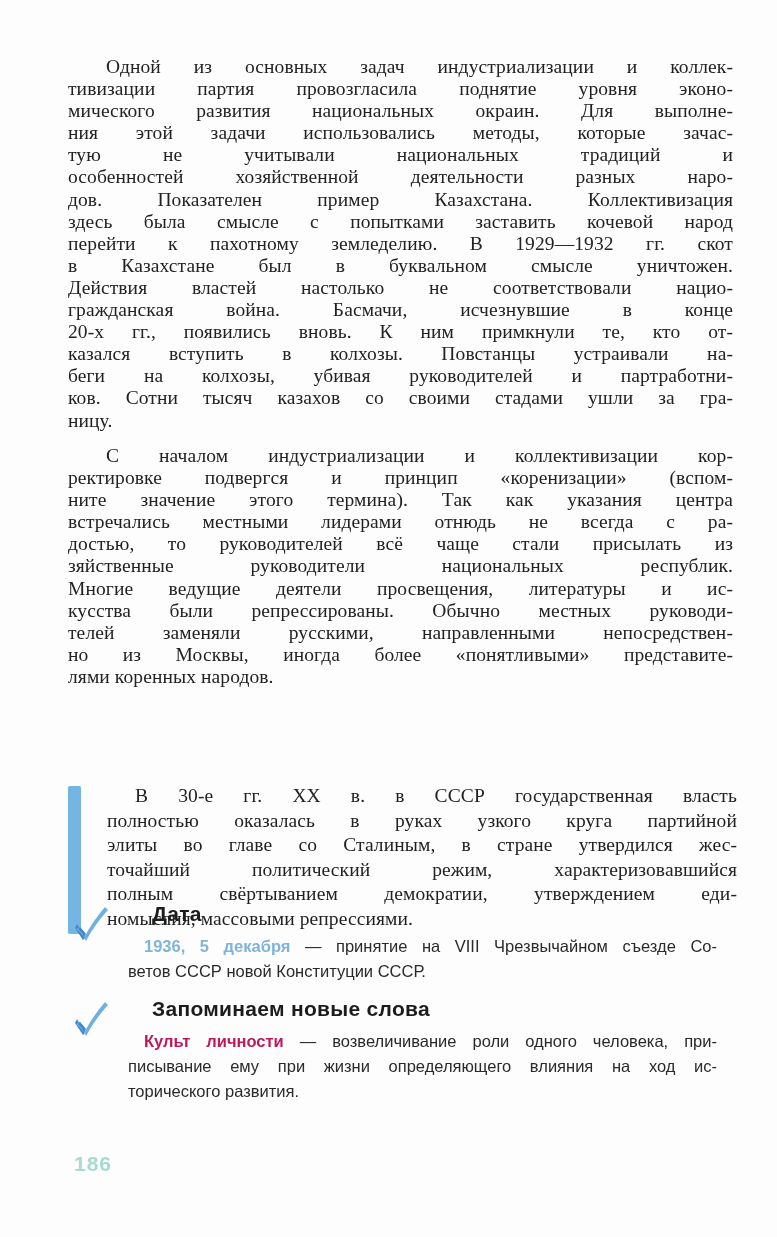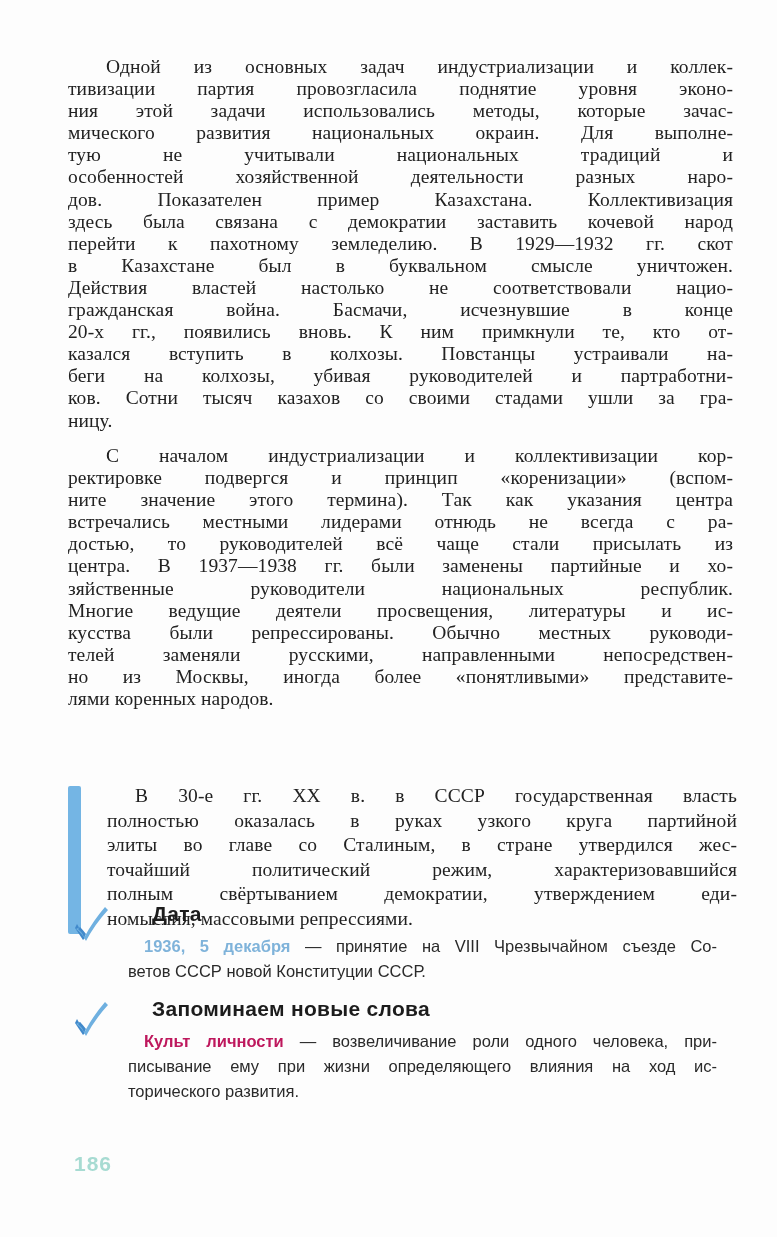--- a/index.html
+++ b/index.html
@@ -70,44 +70,43 @@
   }
 </style>
 </head>
 <body>
 
 <div class="page">
 
   <div id="para1" class="body-text para">
       <div class="ln">Одной из основных задач индустриализации и коллек-</div>
       <div class="ln">тивизации партия провозгласила поднятие уровня эконо-</div>
+      <div class="ln">мического развития национальных окраин. Для выполне-</div>
       <div class="ln">ния этой задачи использовались методы, которые зачас-</div>
-      <div class="ln">мического развития национальных окраин. Для выполне-</div>
       <div class="ln">тую не учитывали национальных традиций и</div>
       <div class="ln">особенностей хозяйственной деятельности разных наро-</div>
       <div class="ln">дов. Показателен пример Казахстана. Коллективизация</div>
-      <div class="ln">здесь была связана с демократии заставить кочевой народ</div>
+      <div class="ln">здесь была смысле с попытками заставить кочевой народ</div>
       <div class="ln">перейти к пахотному земледелию. В 1929—1932 гг. скот</div>
       <div class="ln">в Казахстане был в буквальном смысле уничтожен.</div>
       <div class="ln">Действия властей настолько не соответствовали нацио-</div>
       <div class="ln">гражданская война. Басмачи, исчезнувшие в конце</div>
       <div class="ln">20-х гг., появились вновь. К ним примкнули те, кто от-</div>
       <div class="ln">казался вступить в колхозы. Повстанцы устраивали на-</div>
       <div class="ln">беги на колхозы, убивая руководителей и партработни-</div>
       <div class="ln">ков. Сотни тысяч казахов со своими стадами ушли за гра-</div>
       <div class="ln">ницу.</div>
     </div>
 
   <div id="para2" class="body-text para">
       <div class="ln">С началом индустриализации и коллективизации кор-</div>
       <div class="ln">ректировке подвергся и принцип «коренизации» (вспом-</div>
       <div class="ln">ните значение этого термина). Так как указания центра</div>
       <div class="ln">встречались местными лидерами отнюдь не всегда с ра-</div>
       <div class="ln">достью, то руководителей всё чаще стали присылать из</div>
-      <div class="ln">центра. В 1937—1938 гг. были заменены партийные и хо-</div>
       <div class="ln">зяйственные руководители национальных республик.</div>
       <div class="ln">Многие ведущие деятели просвещения, литературы и ис-</div>
       <div class="ln">кусства были репрессированы. Обычно местных руководи-</div>
       <div class="ln">телей заменяли русскими, направленными непосредствен-</div>
       <div class="ln">но из Москвы, иногда более «понятливыми» представите-</div>
       <div class="ln">лями коренных народов.</div>
     </div>
 
   <div class="summary">
     <div class="summary-bar"></div>

